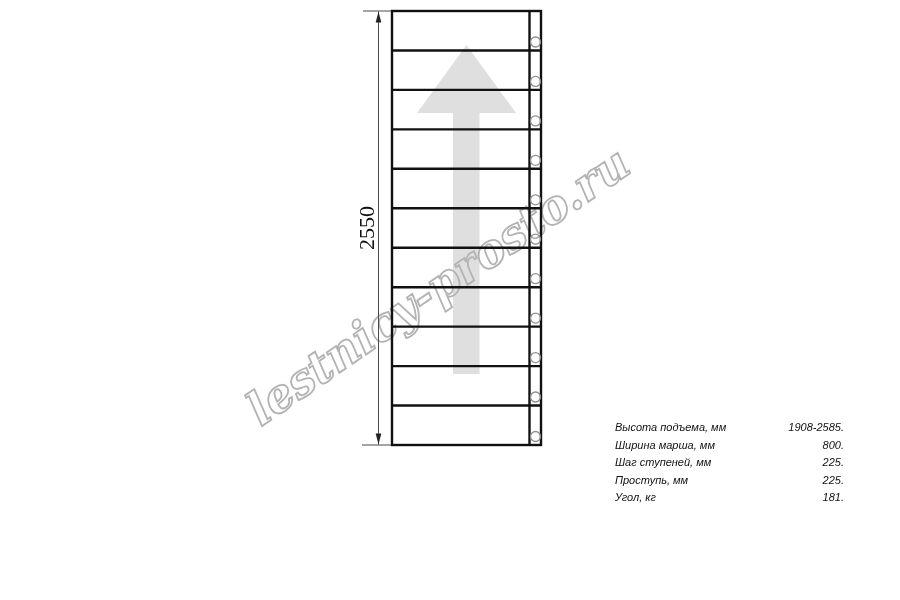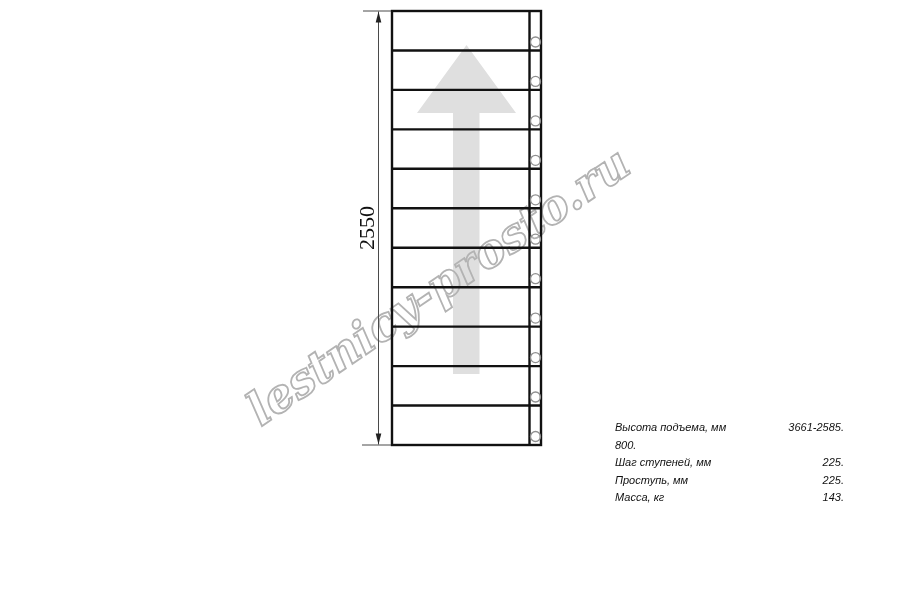--- a/index.html
+++ b/index.html
@@ -84,32 +84,33 @@
     </g>
     <polygon fill="#222222" points="375.7,22.5 378.5,11.5 381.3,22.5"></polygon>
     <polygon fill="#222222" points="375.7,433.5 378.5,444.5 381.3,433.5"></polygon>
 
     <text transform="translate(374 228) rotate(-90)" text-anchor="middle" font-family="Liberation Serif, DejaVu Serif, serif" font-size="22" fill="#111111">2550</text>
   </svg>
 
   <div class="specs">
     <div class="specs-row">
       <span class="specs-label">Высота подъема, мм</span>
-      <span class="specs-value">3661-2585.</span>
+      <span class="specs-value">1908-2585.</span>
     </div>
     <div class="specs-row">
+      <span class="specs-label">Ширина марша, мм</span>
       <span class="specs-value">800.</span>
     </div>
     <div class="specs-row">
       <span class="specs-label">Шаг ступеней, мм</span>
       <span class="specs-value">225.</span>
     </div>
     <div class="specs-row">
       <span class="specs-label">Проступь, мм</span>
       <span class="specs-value">225.</span>
     </div>
     <div class="specs-row">
-      <span class="specs-label">Масса, кг</span>
-      <span class="specs-value">143.</span>
+      <span class="specs-label">Угол, кг</span>
+      <span class="specs-value">181.</span>
     </div>
   </div>
 
 </div>
 
 </body></html>

